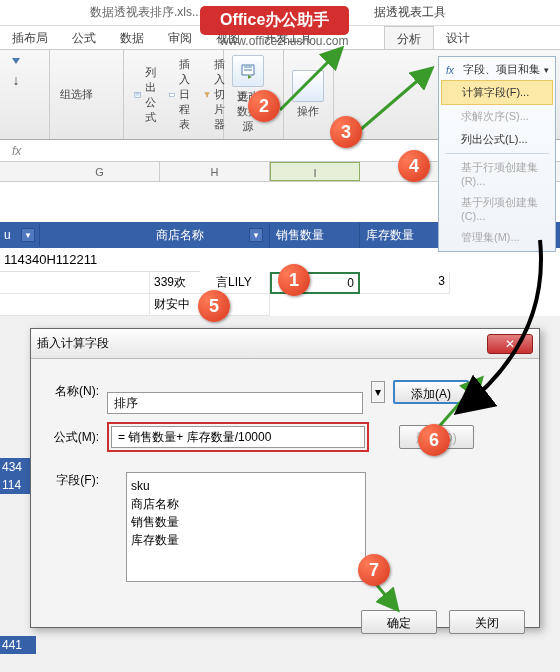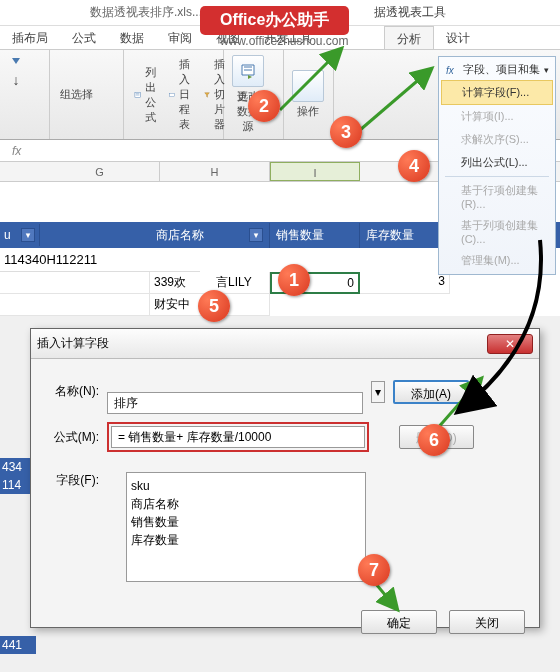--- a/index.html
+++ b/index.html
@@ -166,21 +166,20 @@
 
 <div class="fields-menu">
   <div class="mhead">
     <svg width="14" height="14" viewBox="0 0 14 14">
         <text x="1" y="11" font-size="10" fill="#3a6aa0" font-style="italic">fx</text>
       </svg>
     <span>字段、项目和集</span> 
       <span style="font-size:9px;">▾</span>
   </div>
   <div class="mitem hl">计算字段(F)...</div>
-  <div class="mitem dim">计算项(I)...</div>
   <div class="mitem dim">求解次序(S)...</div>
   <div class="mitem">列出公式(L)...</div>
   <div class="sep"></div>
   <div class="mitem dim">基于行项创建集(R)...</div>
   <div class="mitem dim">基于列项创建集(C)...</div>
   <div class="mitem dim">管理集(M)...</div>
 </div>
 
 <div class="fxbar">
   <span>fx</span>

